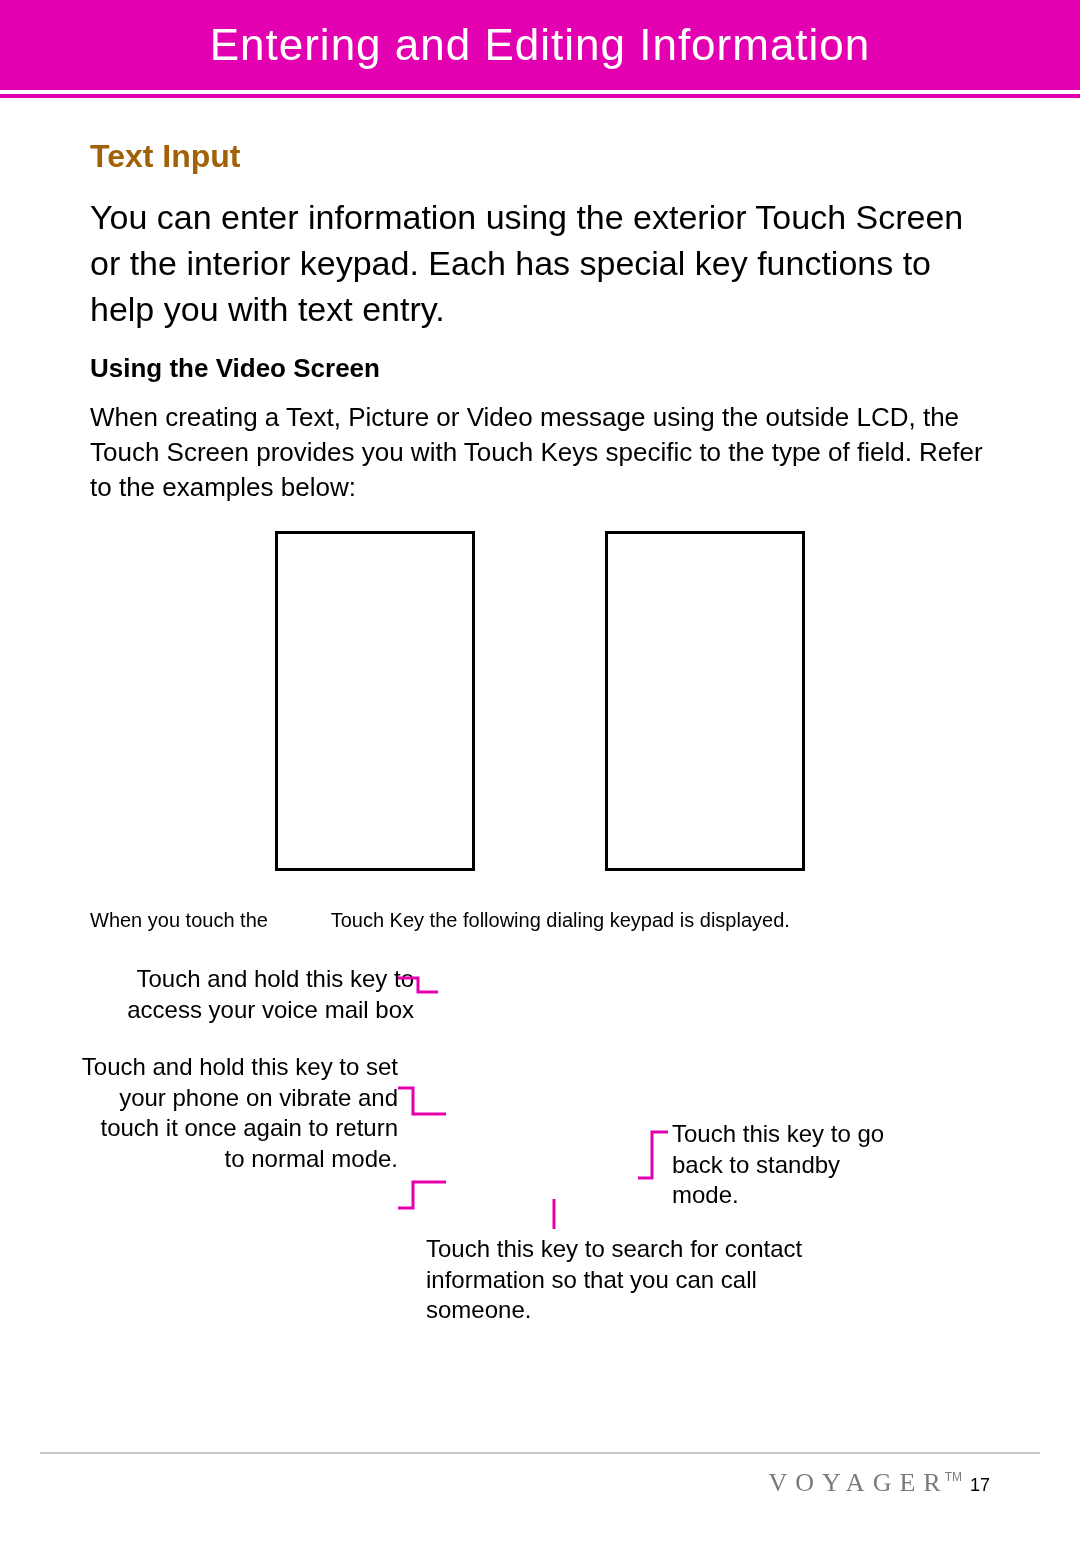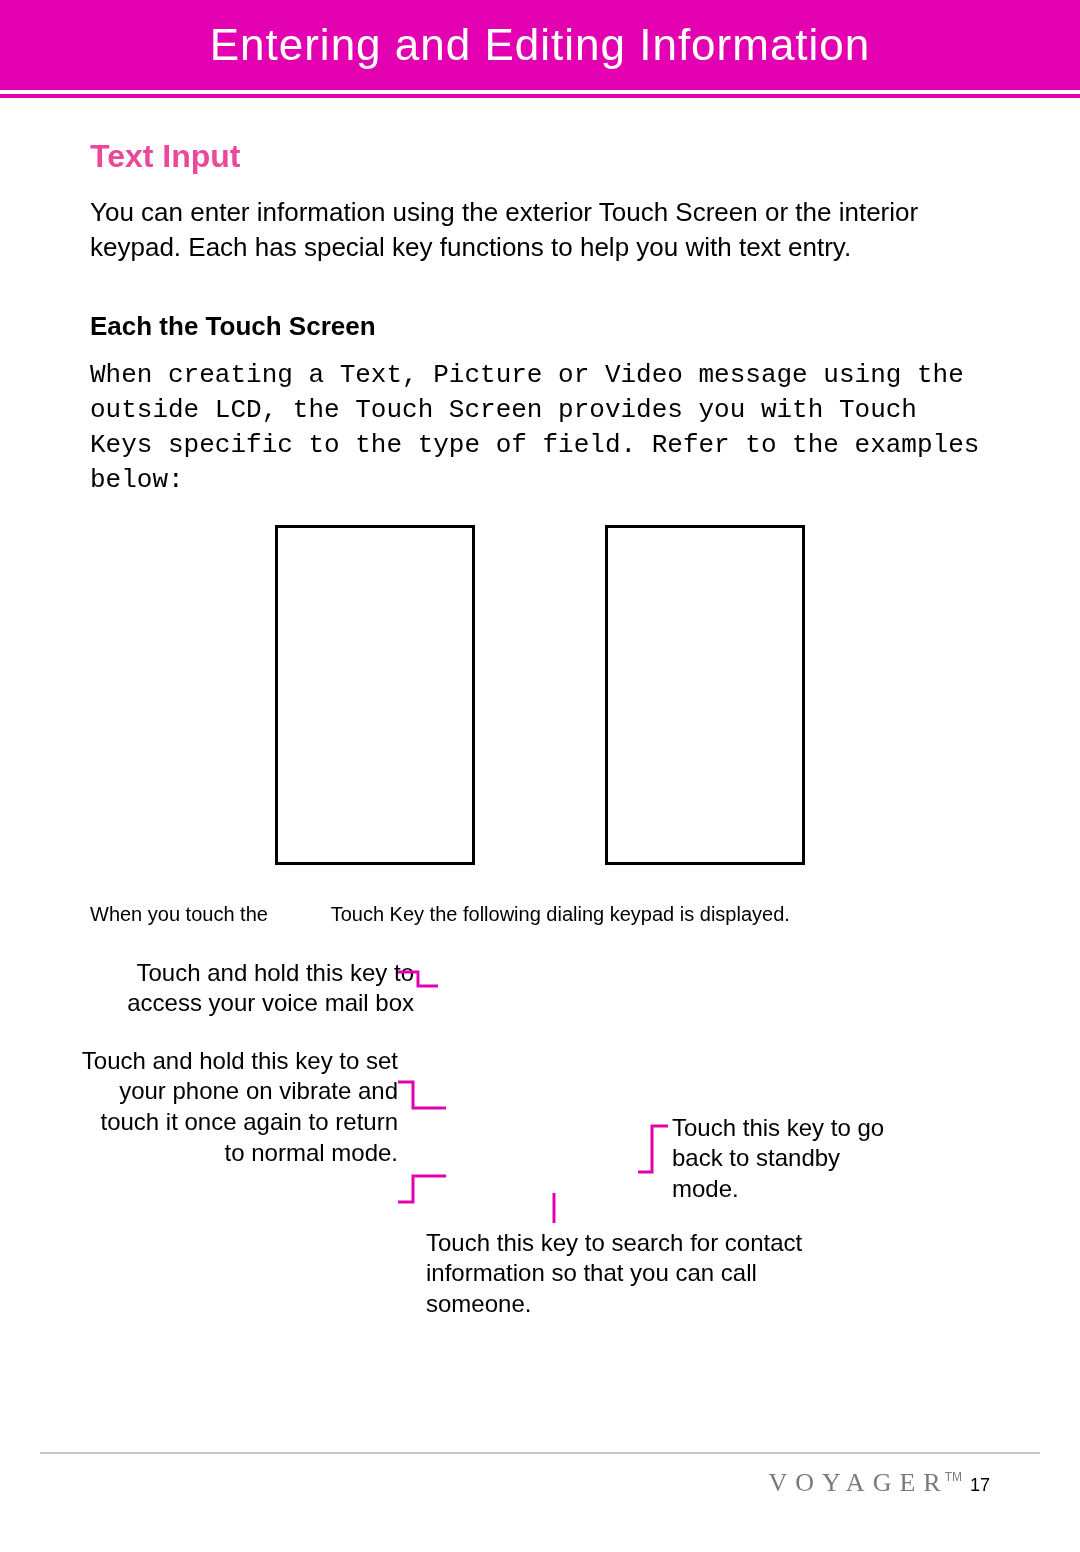--- a/index.html
+++ b/index.html
@@ -4,24 +4,24 @@
 <style>
   * { margin: 0; padding: 0; box-sizing: border-box; }
   html, body { width: 1080px; height: 1552px; background: #fff; font-family: "Helvetica Neue", Helvetica, Arial, sans-serif; color: #000; }
   .page { position: relative; width: 1080px; height: 1552px; }
 
   .band-outer { background: #e300b0; height: 90px; width: 100%; display: flex; justify-content: center; align-items: center; }
   .band-title { color: #fff; font-size: 44px; letter-spacing: 1px; font-weight: 400; }
   .band-underline { width: 100%; height: 4px; background: #e300b0; margin-top: 4px; }
 
   .content { padding: 40px 90px 0 90px; }
-  .sec-title { color: #ec4899; font-weight: 700; font-size: 32px; margin-bottom: 20px; font-family: Arial, sans-serif; }
-  .para { font-size: 26px; line-height: 1.35; margin-bottom: 46px; font-family: Arial, sans-serif; }
+  .sec-title { color: #a16207; font-weight: 700; font-size: 32px; margin-bottom: 20px; font-family: Arial, sans-serif; }
+  .para { font-size: 34px; line-height: 1.35; margin-bottom: 20px; font-family: Arial, sans-serif; }
   .sub-title { font-weight: 700; font-size: 26px; margin-bottom: 16px; font-family: Arial, sans-serif; }
-  .para2 { font-size: 26px; line-height: 1.35; margin-bottom: 26px; font-family: Liberation Mono, monospace; }
+  .para2 { font-size: 26px; line-height: 1.35; margin-bottom: 26px; font-family: Liberation Sans, sans-serif; }
 
   .boxes { display: flex; justify-content: center; gap: 130px; margin: 18px 0 36px 0; }
   .phone-box { width: 200px; height: 340px; border: 3px solid #000; background: #fff; }
 
   .para3 { font-size: 20px; line-height: 1.35; margin-bottom: 10px; font-family: Arial, sans-serif; }
 
   .callout-area { position: relative; height: 430px; margin-top: 10px; }
   .co { position: absolute; font-size: 24px; line-height: 1.28; font-family: Arial, sans-serif; }
   .co-left { text-align: right; }
   .co-right { text-align: left; }
@@ -43,21 +43,21 @@
 
   <div class="band-outer">
     <div class="band-title">Entering and Editing Information</div>
   </div>
   <div class="band-underline"></div>
 
   <div class="content">
     <div class="sec-title">Text Input</div>
     <div class="para">You can enter information using the exterior Touch Screen or the interior keypad. Each has special key functions to help you with text entry.</div>
 
-    <div class="sub-title">Each the Touch Screen</div>
+    <div class="sub-title">Using the Video Screen</div>
     <div class="para2">When creating a Text, Picture or Video message using the outside LCD, the Touch Screen provides you with Touch Keys specific to the type of field. Refer to the examples below:</div>
 
     <div class="boxes">
       <div class="phone-box"></div>
       <div class="phone-box"></div>
     </div>
 
     <div class="para3">
       <span>When you touch the</span>
       <span style="display:inline-block; width:52px;"></span>

